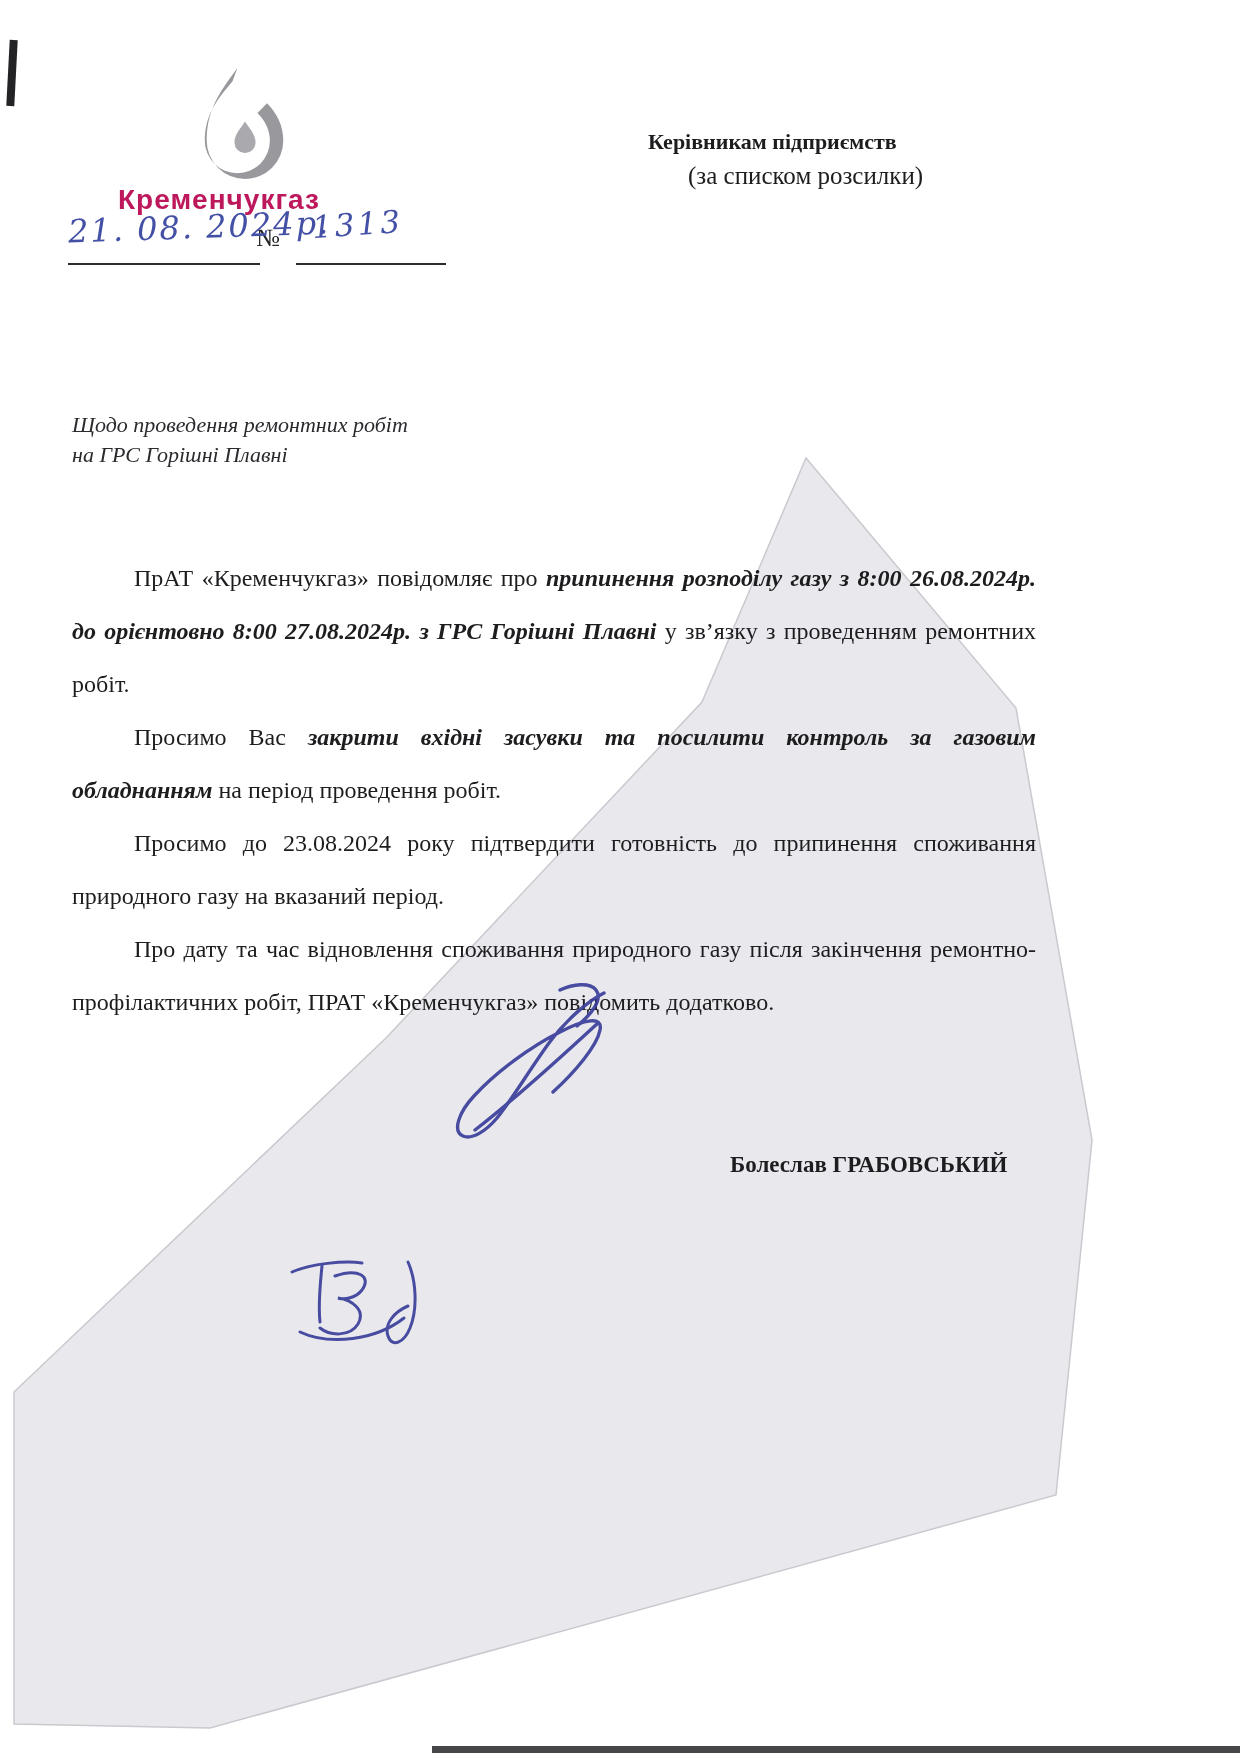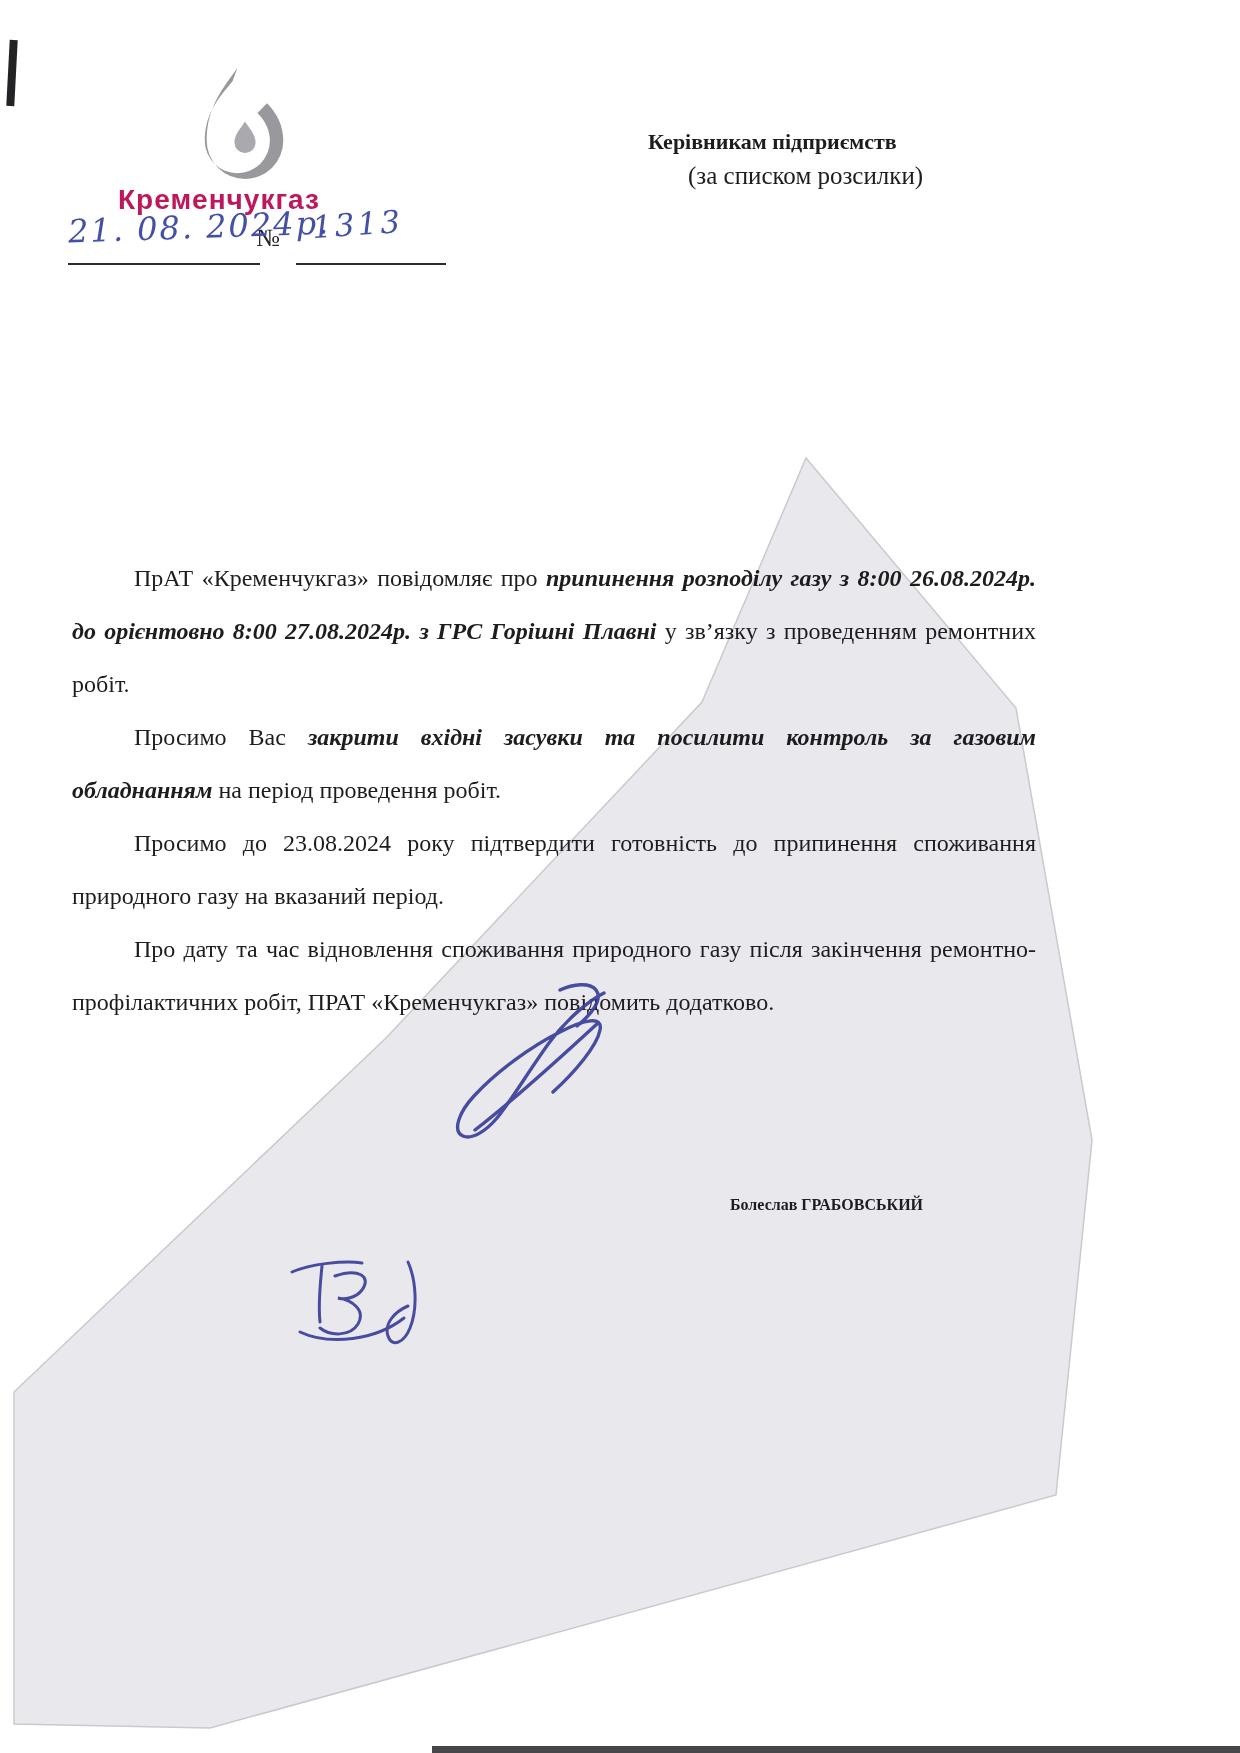--- a/index.html
+++ b/index.html
@@ -34,21 +34,21 @@
   .subject { left:72px; top:410px; z-index:1; font-style:italic; font-size:22px; line-height:30px; color:#2a2a2e; }
   
   .body-text {
     left:72px; top:552px; width:964px; z-index:1;
     font-size:24px; line-height:53px; text-align:justify;
   }
   .body-text p { text-indent:62px; }
   .bi { font-weight:bold; font-style:italic; }
   
   .sig-title { left:155px; top:1132px; z-index:1; font-weight:bold; font-size:25px; line-height:36px; }
-  .sig-name  { left:730px; top:1196px; z-index:1; font-weight:bold; font-size:16px; }
+  .sig-name  { left:730px; top:1152px; z-index:1; font-weight:bold; font-size:23px; }
   .executor  { left:72px; top:1254px; z-index:1; font-style:italic; font-size:18px; line-height:26px; color:#2a2a2e; }
   .ink { position:absolute; z-index:3; }
   
   .mark-top-left { left:8px; top:40px; width:8px; height:66px; background:#232326; transform:rotate(3deg); z-index:4; }
   .bottom-bar { left:432px; top:1746px; width:808px; height:7px; background:#474749; z-index:4; }
 </style>
 </head>
 <body>
 
 <div class="page">
@@ -67,20 +67,24 @@
     <div class="l1">Керівникам підприємств</div>
     <div class="l2">(за списком розсилки)</div>
   </div>
 
   <div class="abs hand hand-date">21. 08. 2024р.</div>
   <div class="abs num-sign">№</div>
   <div class="abs hand hand-num">1313</div>
   <div class="abs u-line u1"></div>
   <div class="abs u-line u2"></div>
 
+  <div class="abs subject">
+    <div>Щодо проведення ремонтних робіт</div>
+    <div>на ГРС Горішні Плавні</div>
+  </div>
 
   <div class="abs body-text">
     <p><span>ПрАТ «Кременчукгаз» повідомляє про </span><span class="bi">припинення розподілу газу з 8:00 26.08.2024р. до орієнтовно 8:00 27.08.2024р. з ГРС Горішні Плавні</span><span>  у зв’язку з проведенням ремонтних робіт.</span></p>
     <p><span>Просимо Вас </span><span class="bi">закрити вхідні засувки та посилити контроль за газовим обладнанням</span><span> на період проведення робіт.</span></p>
     <p><span>Просимо до 23.08.2024 року підтвердити готовність до припинення споживання природного газу на вказаний період.</span></p>
     <p><span>Про дату та час відновлення споживання природного газу після закінчення ремонтно-профілактичних робіт, ПРАТ «Кременчукгаз» повідомить додатково.</span></p>
   </div>
 
   <div class="abs sig-name">Болеслав ГРАБОВСЬКИЙ</div>
 

